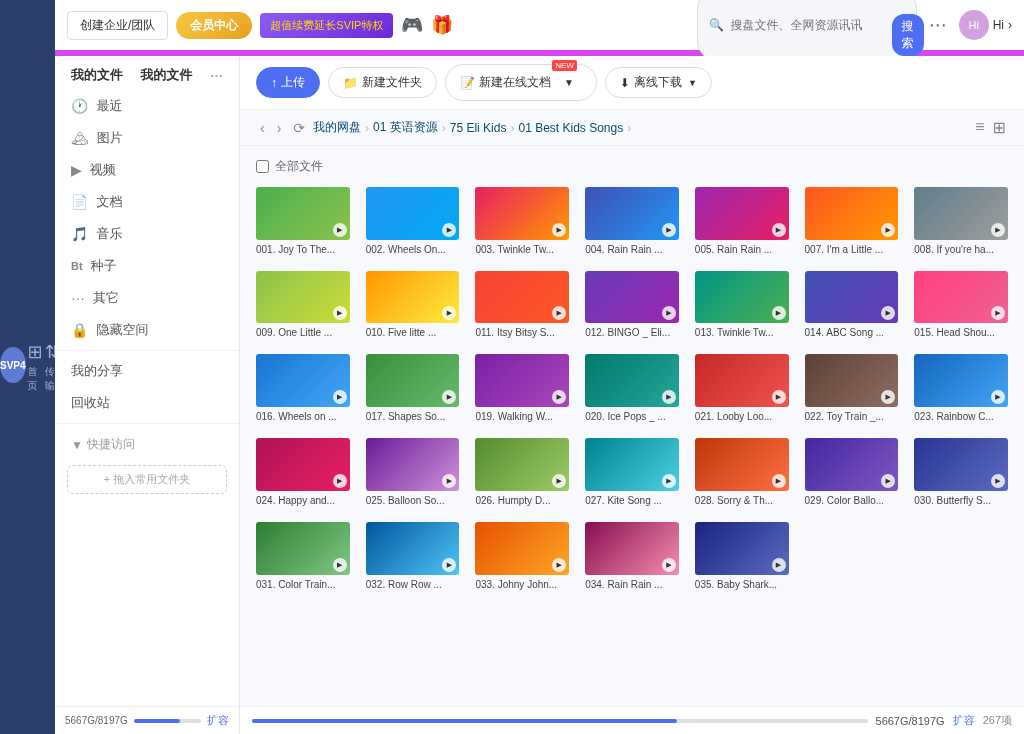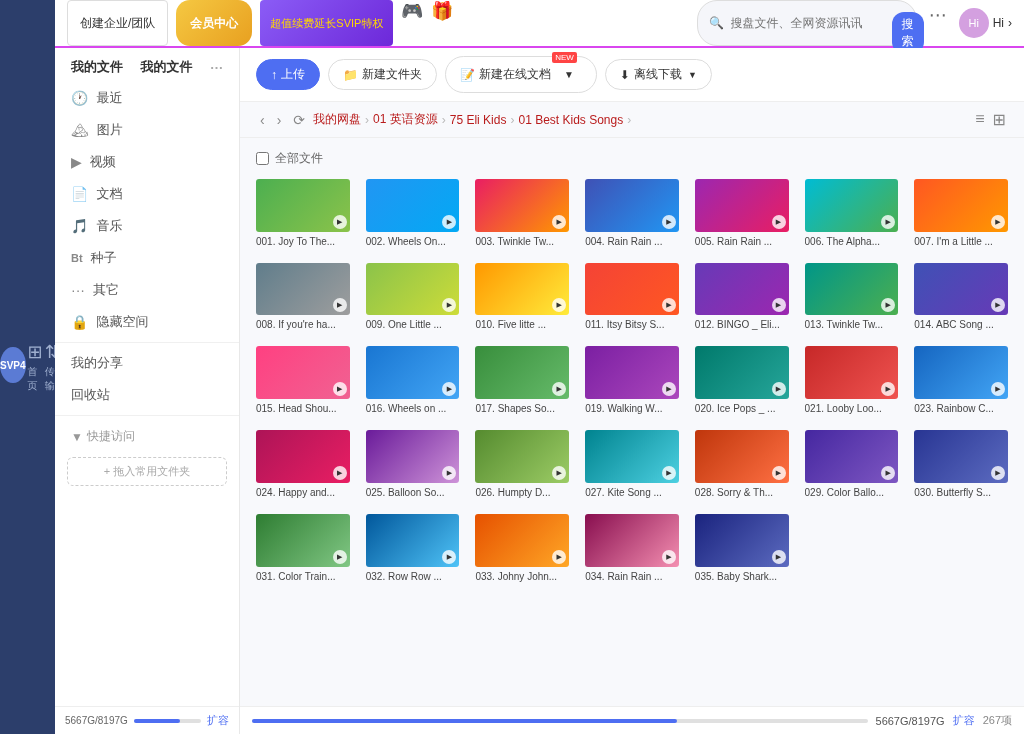--- a/index.html
+++ b/index.html
@@ -28,26 +28,27 @@
     .main-content {
       flex: 1;
       display: flex;
       flex-direction: column;
       background: #f5f6fa;
       overflow: hidden;
     }
 
     
     .topbar {
-      height: 48px;
+      height: 56px;
       background: #ffffff;
       display: flex;
+      align-items: center;
       padding: 0 12px;
       gap: 8px;
-      border-bottom: 2px solid #d946ef;
+      border-bottom: 6px solid #d946ef;
       flex-shrink: 0;
     }
     .topbar-btn {
       padding: 5px 12px; border-radius: 4px; border: 1px solid #ddd; background: white; cursor: pointer; font-size: 12px; display: flex; align-items: center; gap: 4px; color: #333;
     }
     .topbar-btn.member { background: linear-gradient(135deg, #f5c842, #e8a020); color: white; border: none; border-radius: 14px; padding: 5px 14px; font-weight: bold; }
     .topbar-btn.svip { background: linear-gradient(135deg, #8b5cf6, #6d28d9); color: #ffd700; border: none; border-radius: 4px; padding: 5px 10px; font-size: 11px; }
     .search-box {
       margin-left: auto; display: flex; align-items: center; border: 1px solid #ddd; border-radius: 20px; padding: 4px 12px; background: #f5f6fa; gap: 6px; width: 220px;
     }
@@ -119,21 +120,21 @@
       background: #f8f9fc;
       border-bottom: 1px solid #eee;
       padding: 6px 16px;
       display: flex;
       align-items: center;
       gap: 4px;
       font-size: 12px;
       color: #666;
     }
     .breadcrumb .nav-btn { cursor: pointer; color: #888; font-size: 14px; padding: 2px 4px; }
-    .breadcrumb .crumb { cursor: pointer; color: #b91c1c; }
+    .breadcrumb .crumb { cursor: pointer; color: #0c4a6e; }
     .breadcrumb .sep { color: #bbb; }
     .breadcrumb-right { margin-left: auto; display: flex; gap: 4px; }
     .view-btn { color: #888; cursor: pointer; font-size: 16px; padding: 2px; }
 
     
     .file-grid-area {
       flex: 1;
       overflow-y: auto;
       padding: 8px 12px;
       background: #f8f9fc;
@@ -414,26 +415,20 @@
     </div>
     <span class="file-name">004. Rain Rain ...</span>
   </div>
             <div class="file-item">
     <div class="file-thumb thumb-5">
       <div class="play-icon">▶</div>
     </div>
     <span class="file-name">005. Rain Rain ...</span>
   </div>
             <div class="file-item">
-    <div class="file-thumb thumb-6">
-      <div class="play-icon">▶</div>
-    </div>
-    <span class="file-name">006. The Alpha...</span>
-  </div>
-            <div class="file-item">
     <div class="file-thumb thumb-7">
       <div class="play-icon">▶</div>
     </div>
     <span class="file-name">007. I'm a Little ...</span>
   </div>
             <div class="file-item">
     <div class="file-thumb thumb-8">
       <div class="play-icon">▶</div>
     </div>
     <span class="file-name">008. If you're ha...</span>
@@ -502,20 +497,26 @@
     <div class="file-thumb thumb-20">
       <div class="play-icon">▶</div>
     </div>
     <span class="file-name">020. Ice Pops _ ...</span>
   </div>
             <div class="file-item">
     <div class="file-thumb thumb-21">
       <div class="play-icon">▶</div>
     </div>
     <span class="file-name">021. Looby Loo...</span>
+  </div>
+            <div class="file-item">
+    <div class="file-thumb thumb-22">
+      <div class="play-icon">▶</div>
+    </div>
+    <span class="file-name">022. Toy Train _...</span>
   </div>
             <div class="file-item">
     <div class="file-thumb thumb-23">
       <div class="play-icon">▶</div>
     </div>
     <span class="file-name">023. Rainbow C...</span>
   </div>
             <div class="file-item">
     <div class="file-thumb thumb-24">
       <div class="play-icon">▶</div>

